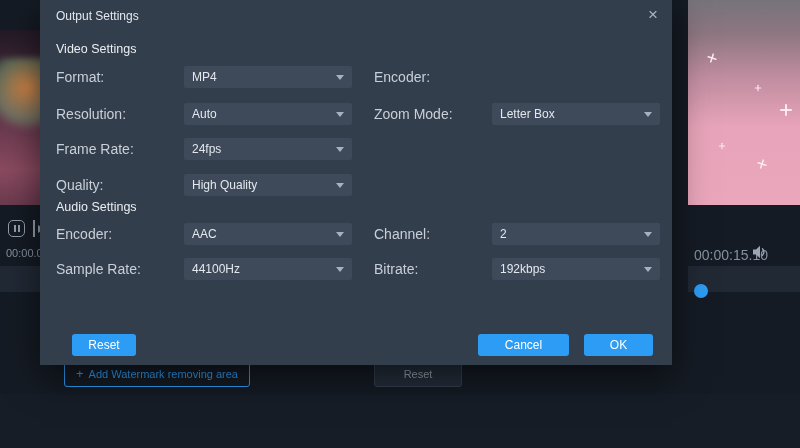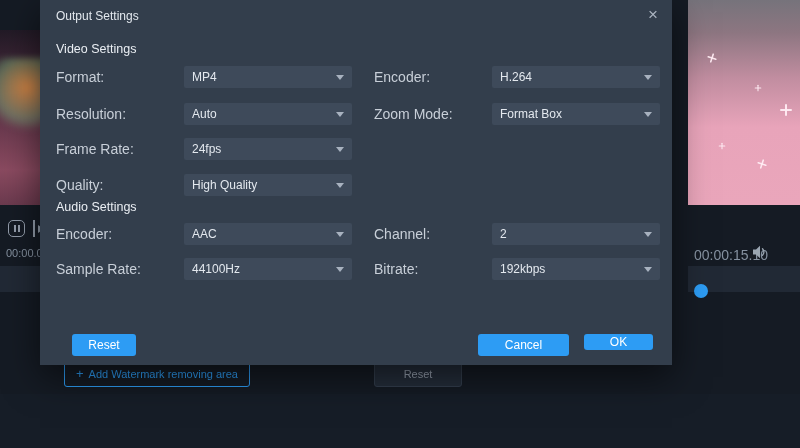--- a/index.html
+++ b/index.html
@@ -51,21 +51,21 @@
   .flabel{position:absolute;top:0;font-size:14px;color:#c8cfd8;line-height:22px}
   .l1{left:16px}.l2{left:334px}
   .select{position:absolute;top:0;width:168px;height:22px;background:#3e4a5a;border-radius:2px;display:flex;align-items:center;
     justify-content:space-between;padding:0 8px;font-size:12px;color:#e3e8ee;cursor:pointer}
   .s1{left:144px}.s2{left:452px}
   .caret{width:0;height:0;border-left:4px solid transparent;border-right:4px solid transparent;border-top:5px solid #a8b2bf}
   .btn{position:absolute;background:#2d9cf4;border-radius:3px;color:#fff;font-size:12px;display:flex;align-items:center;
     justify-content:center;cursor:pointer}
   .btn-reset{left:32px;top:334px;width:64px;height:22px}
   .btn-cancel{left:438px;top:334px;width:91px;height:22px}
-  .btn-ok{left:544px;top:334px;width:69px;height:16px}
+  .btn-ok{left:544px;top:334px;width:69px;height:22px}
 </style>
 </head>
 <body>
 
 <div class="screen">
 
   <div class="video-left"></div>
   <div class="video-right">
     <span class="sparkle sp-m" style="left:18px;top:52px"></span>
     <span class="sparkle sp-s" style="left:64px;top:82px"></span>
@@ -116,35 +116,31 @@
 
     <div class="sec-head sh-video">Video Settings</div>
 
     <div class="row r1">
       <span class="flabel l1">Format:</span>
       <div class="select s1">
         <span>MP4</span>
         <span class="caret"></span>
       </div>
       <span class="flabel l2">Encoder:</span>
-      <div class="select s2">
-        <span>H.264</span>
-        <span class="caret"></span>
-      </div>
     </div>
 
     <div class="row r2">
       <span class="flabel l1">Resolution:</span>
       <div class="select s1">
         <span>Auto</span>
         <span class="caret"></span>
       </div>
       <span class="flabel l2">Zoom Mode:</span>
       <div class="select s2">
-        <span>Format Box</span>
+        <span>Letter Box</span>
         <span class="caret"></span>
       </div>
     </div>
 
     <div class="row r3">
       <span class="flabel l1">Frame Rate:</span>
       <div class="select s1">
         <span>24fps</span>
         <span class="caret"></span>
       </div>

